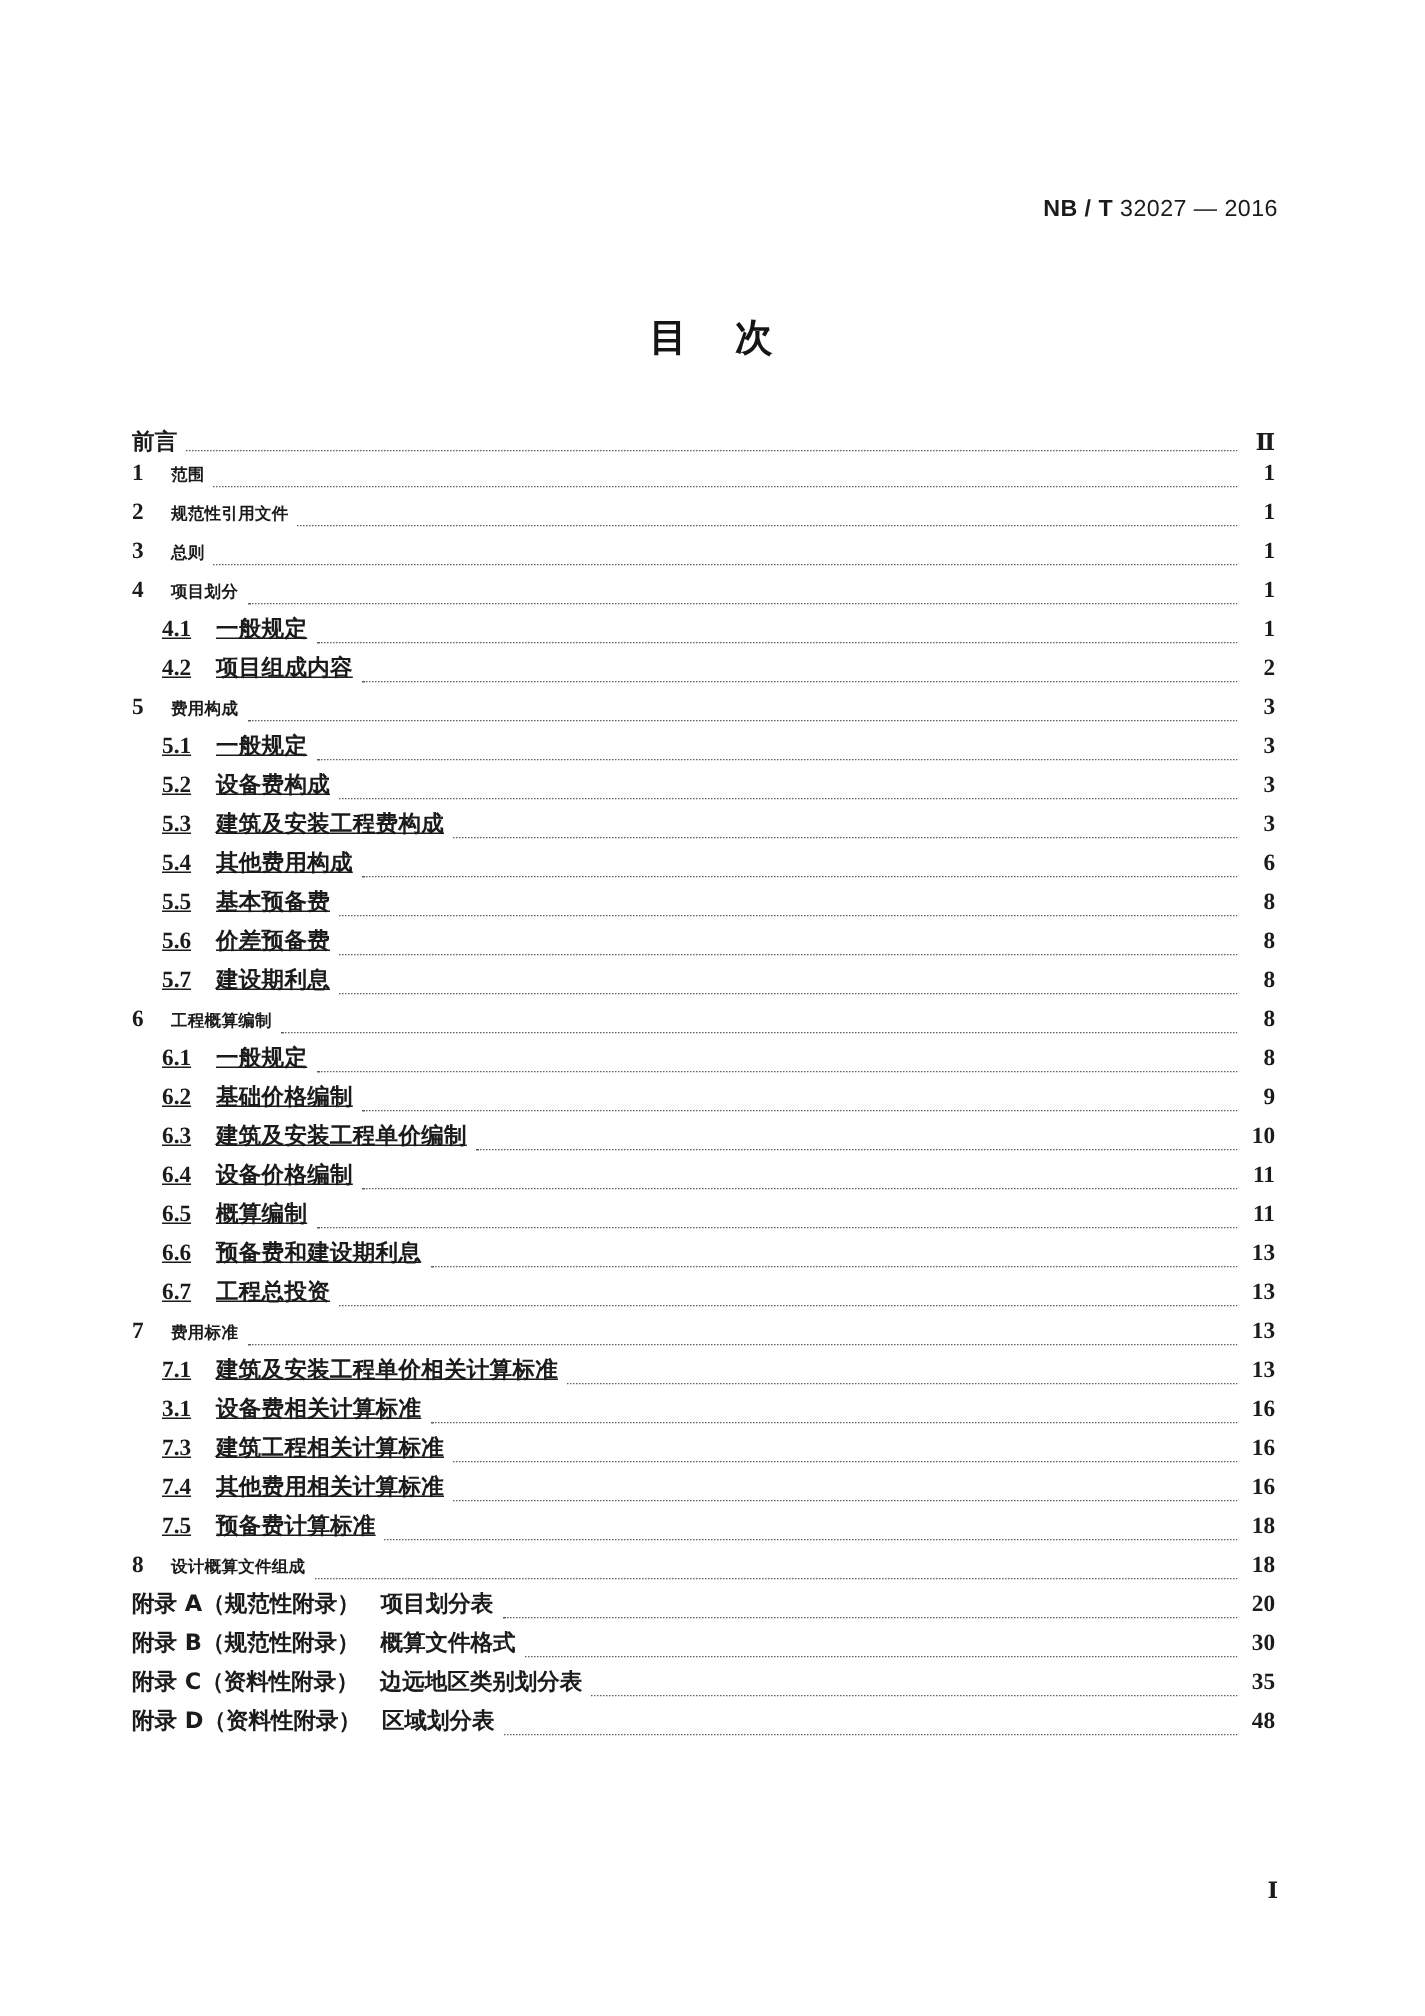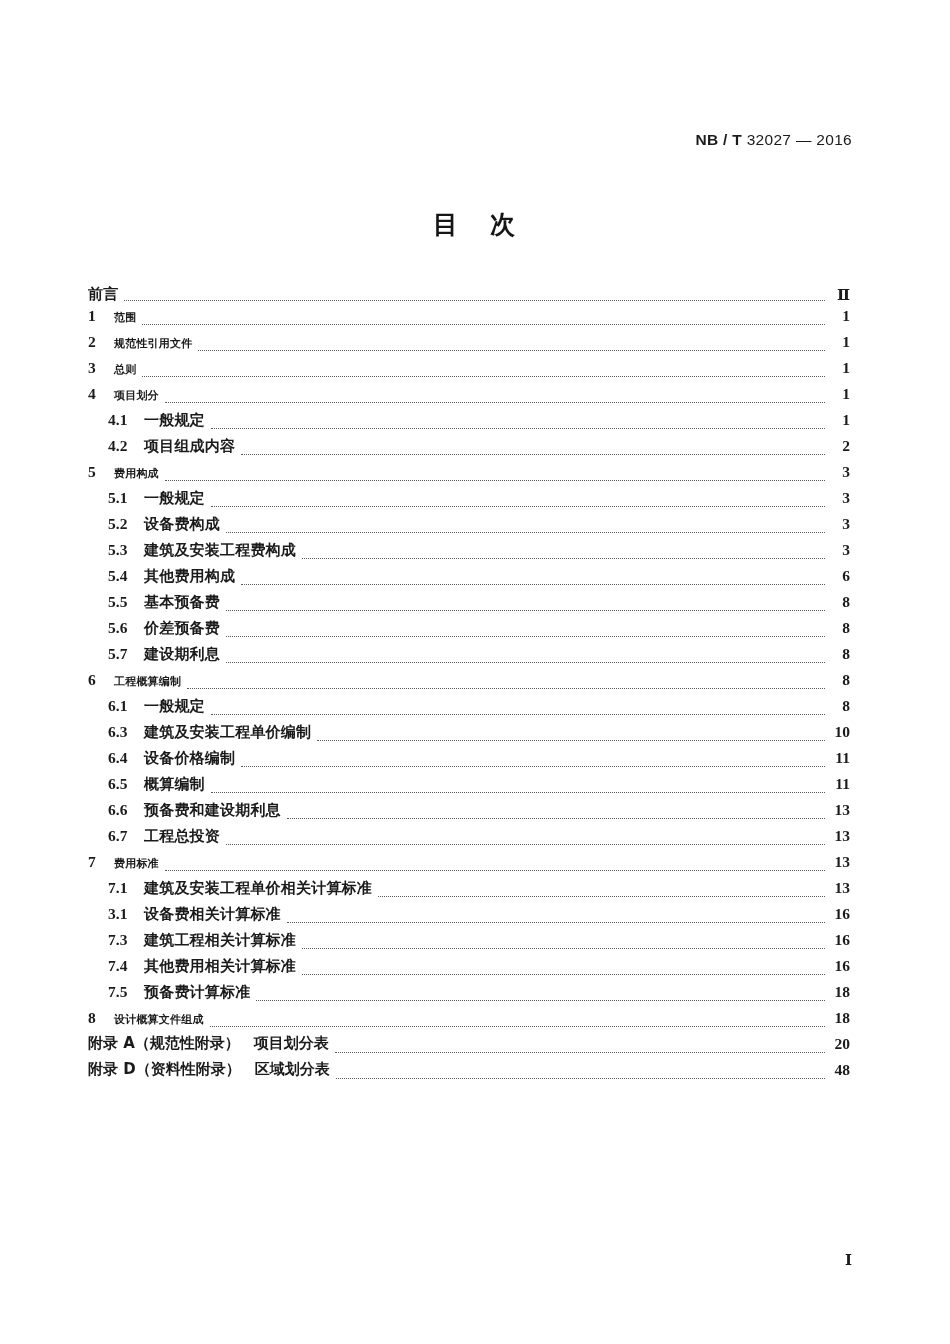--- a/index.html
+++ b/index.html
@@ -68,21 +68,21 @@
     white-space: nowrap;
   }
 
   
   .toc-row.lvl-front { height: 21px; }
   .toc-row.lvl-1     { height: 26px; }
   .toc-row.lvl-2     { height: 26px; }
   .toc-row.lvl-annex { height: 26px; }
 
   
-  .toc-row.lvl-2 .label-group { padding-left: 20px; }
+  .toc-row.lvl-2 .label-group { padding-left: 20px; text-decoration: underline; }
 
   .label-group {
     display: flex;
     align-items: baseline;
     flex: 0 0 auto;
   }
 
   .num {
     display: inline-block;
     font-family: "Liberation Serif", "DejaVu Serif", serif;
@@ -307,20 +307,28 @@
       <div class="toc-row lvl-2">
         <span class="label-group">
           <span class="num">6.1</span>
           <span class="label">一般规定</span>
         </span>
         <span class="leader"></span>
         <span class="pageno">8</span>
       </div>
       <div class="toc-row lvl-2">
         <span class="label-group">
+          <span class="num">6.2</span>
+          <span class="label">基础价格编制</span>
+        </span>
+        <span class="leader"></span>
+        <span class="pageno">9</span>
+      </div>
+      <div class="toc-row lvl-2">
+        <span class="label-group">
           <span class="num">6.3</span>
           <span class="label">建筑及安装工程单价编制</span>
         </span>
         <span class="leader"></span>
         <span class="pageno">10</span>
       </div>
       <div class="toc-row lvl-2">
         <span class="label-group">
           <span class="num">6.4</span>
           <span class="label">设备价格编制</span>
@@ -411,20 +419,36 @@
       <div class="toc-row lvl-annex">
         <span class="label-group">
           <span class="annex-tag">附录 A（规范性附录）</span>
           <span class="annex-title">项目划分表</span>
         </span>
         <span class="leader"></span>
         <span class="pageno">20</span>
       </div>
       <div class="toc-row lvl-annex">
         <span class="label-group">
+          <span class="annex-tag">附录 B（规范性附录）</span>
+          <span class="annex-title">概算文件格式</span>
+        </span>
+        <span class="leader"></span>
+        <span class="pageno">30</span>
+      </div>
+      <div class="toc-row lvl-annex">
+        <span class="label-group">
+          <span class="annex-tag">附录 C（资料性附录）</span>
+          <span class="annex-title">边远地区类别划分表</span>
+        </span>
+        <span class="leader"></span>
+        <span class="pageno">35</span>
+      </div>
+      <div class="toc-row lvl-annex">
+        <span class="label-group">
           <span class="annex-tag">附录 D（资料性附录）</span>
           <span class="annex-title">区域划分表</span>
         </span>
         <span class="leader"></span>
         <span class="pageno">48</span>
       </div>
     </div>
 
   <div class="folio">Ⅰ</div>
 

